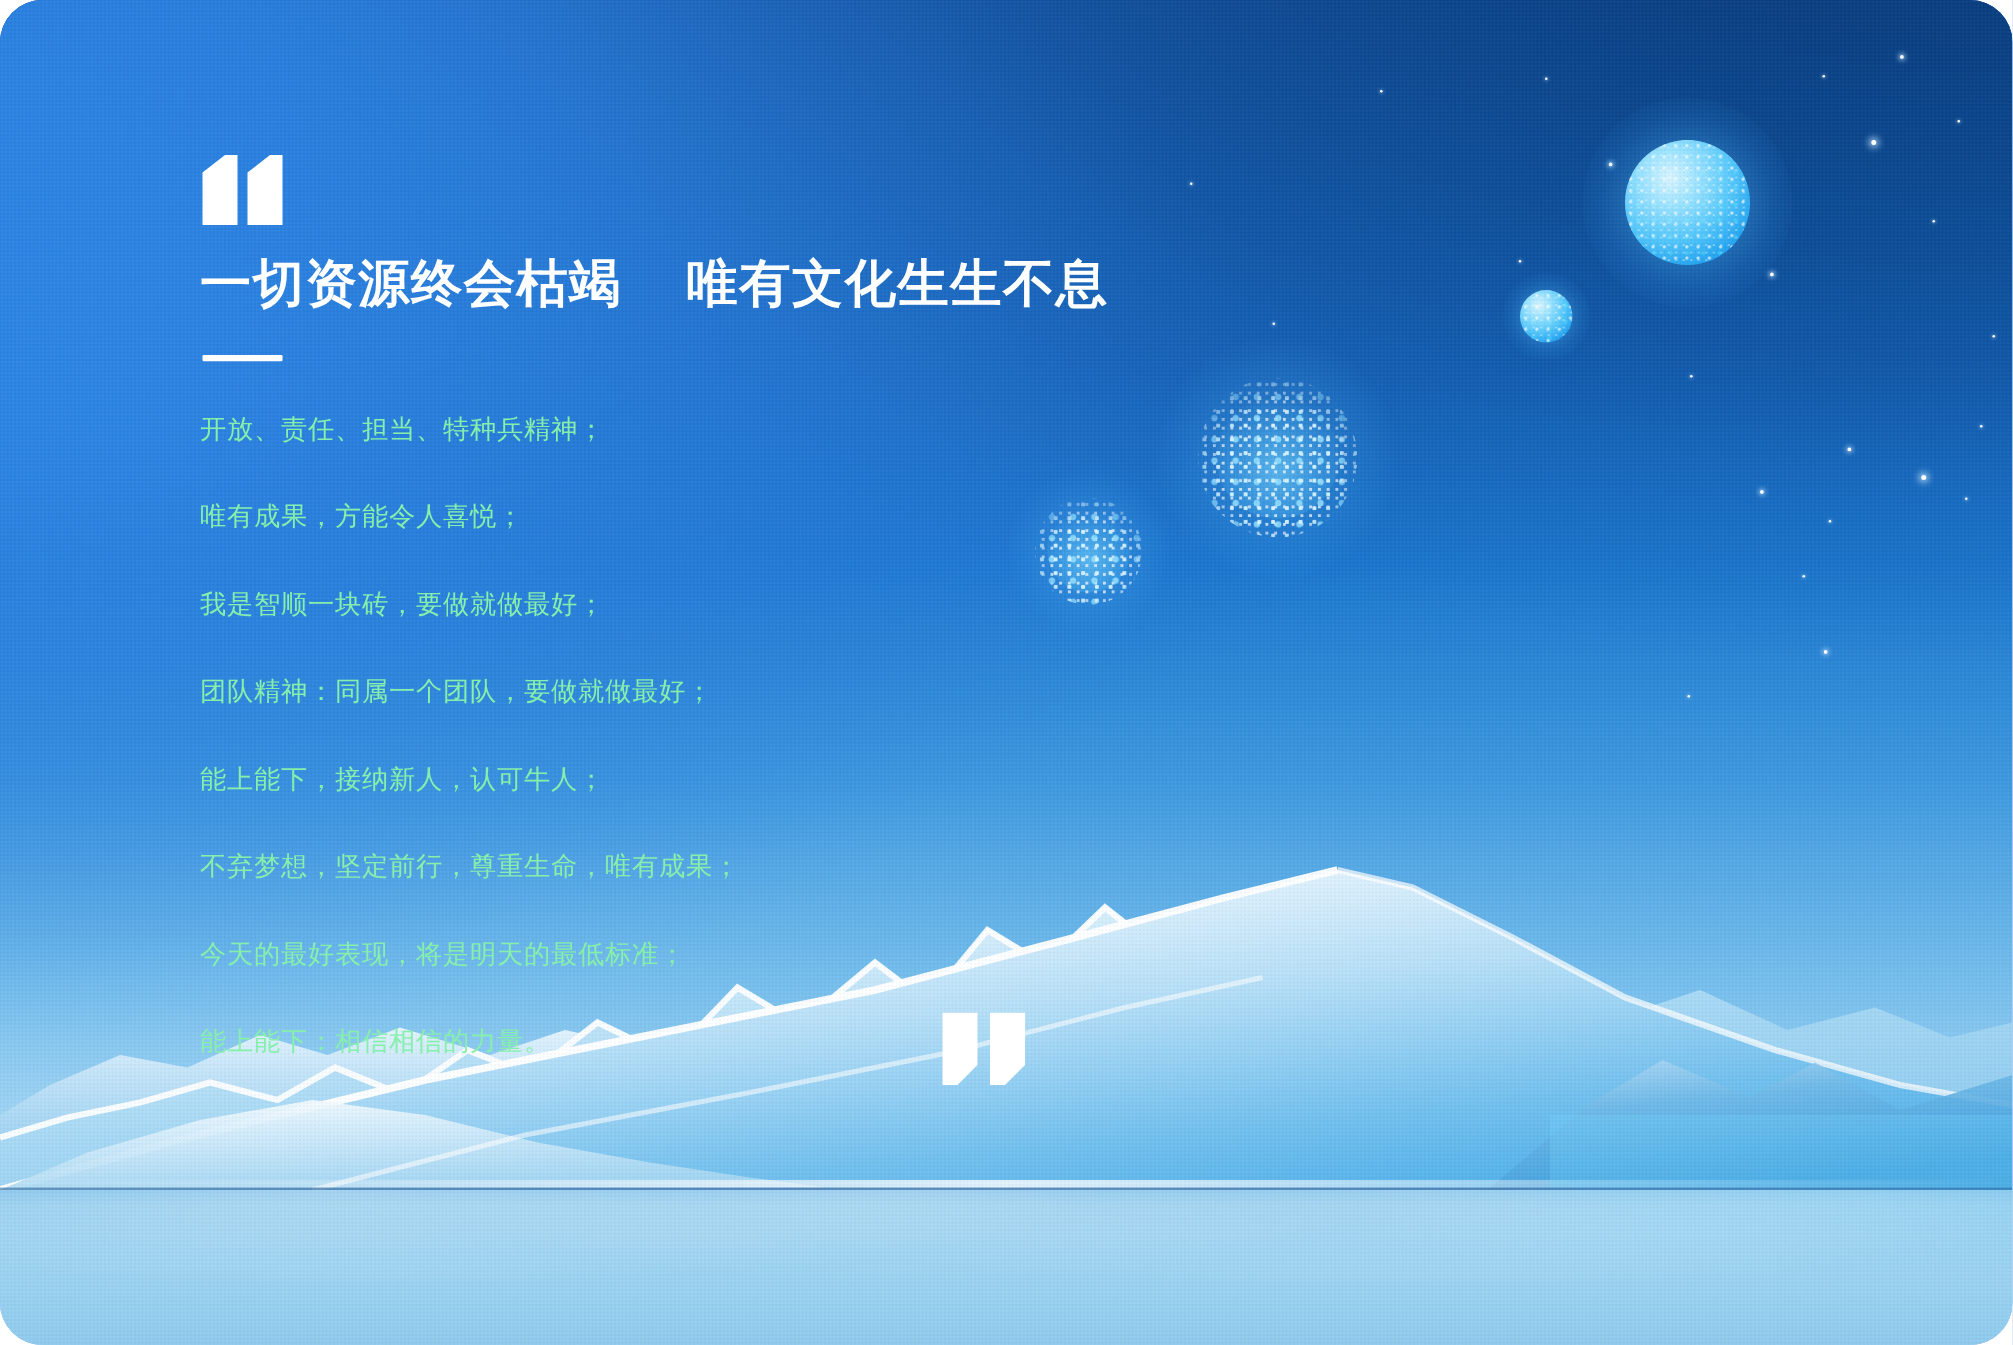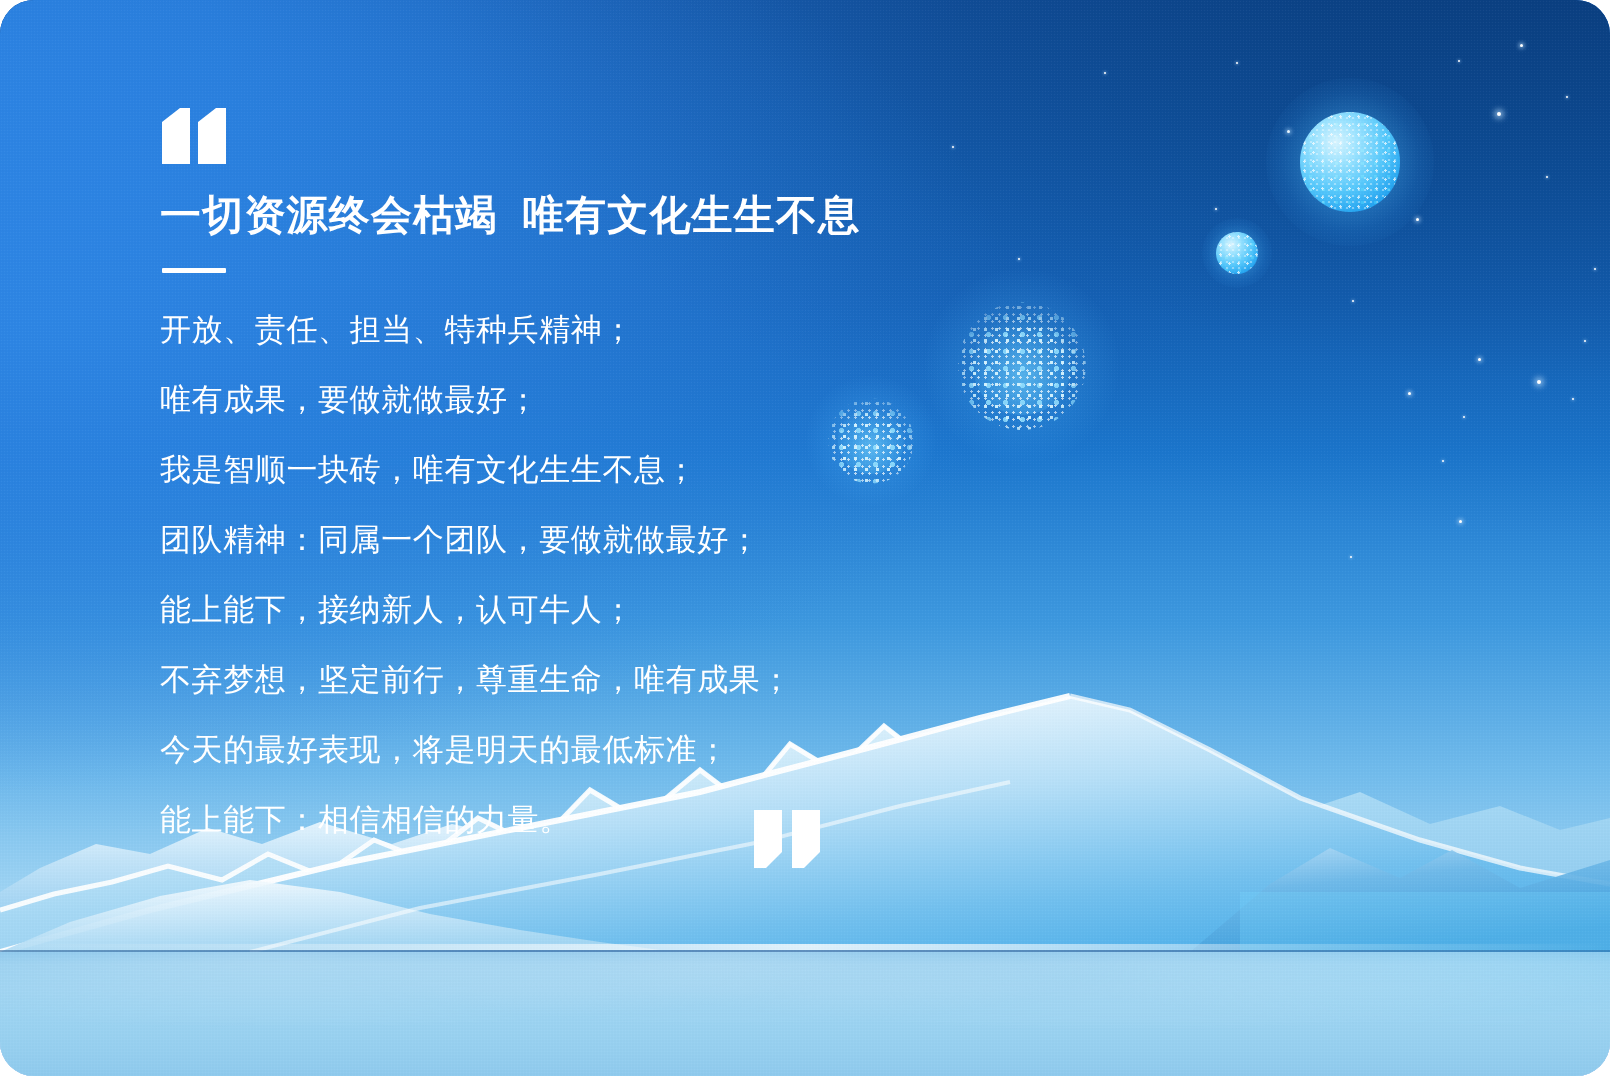--- a/index.html
+++ b/index.html
@@ -205,22 +205,23 @@
       radial-gradient(60% 100% at 17% 0%, rgba(255,255,255,0.55) 0%, rgba(255,255,255,0) 62%),
       radial-gradient(40% 100% at 45% 0%, rgba(255,255,255,0.38) 0%, rgba(255,255,255,0) 60%),
       radial-gradient(55% 100% at 70% 0%, rgba(255,255,255,0.42) 0%, rgba(255,255,255,0) 64%),
       radial-gradient(50% 100% at 93% 0%, rgba(180,235,255,0.55) 0%, rgba(180,235,255,0) 60%);
   }
 
   
   .content {
     position: absolute;
     left: 160px;
-    top: 108px;
+    top: 124px;
     width: 980px;
+    font-family: Liberation Mono, monospace;
   }
   .quote-open {
     display: block;
     width: 70px;
     height: 56px;
     margin-bottom: 26px;
   }
   .headline {
     margin: 0;
     font-size: 41px;
@@ -236,24 +237,24 @@
     background: #ffffff;
     margin: 28px 0 22px 2px;
     border-radius: 1px;
   }
   .lines {
     list-style: none;
     margin: 0;
     padding: 0;
   }
   .lines li {
-    font-size: 31px;
+    font-size: 21px;
     font-weight: 400;
     line-height: 70px;
-    color: #ffffff;
+    color: #86efac;
     letter-spacing: 0.6px;
     white-space: pre;
   }
 
   
   .quote-close {
     position: absolute;
     left: 752px;
     top: 810px;
     width: 72px;
@@ -393,22 +394,22 @@
       <path d="M2,14 L20,0 L30,0 L30,56 L2,56 Z" fill="#ffffff"></path>
       <path d="M38,14 L56,0 L66,0 L66,56 L38,56 Z" fill="#ffffff"></path>
     </svg>
 
     <h1 class="headline">一切资源终会枯竭  唯有文化生生不息</h1>
 
     <div class="divider"></div>
 
     <ul class="lines">
       <li>开放、责任、担当、特种兵精神；</li>
-      <li>唯有成果，要做就做最好；</li>
-      <li>我是智顺一块砖，唯有文化生生不息；</li>
+      <li>唯有成果，方能令人喜悦；</li>
+      <li>我是智顺一块砖，要做就做最好；</li>
       <li>团队精神：同属一个团队，要做就做最好；</li>
       <li>能上能下，接纳新人，认可牛人；</li>
       <li>不弃梦想，坚定前行，尊重生命，唯有成果；</li>
       <li>今天的最好表现，将是明天的最低标准；</li>
       <li>能上能下：相信相信的力量。</li>
     </ul>
   </div>
 
   <svg class="quote-close" viewBox="0 0 72 58">
     <path d="M2,0 L30,0 L30,42 L14,58 L2,58 L2,0 Z" fill="#ffffff"></path>

